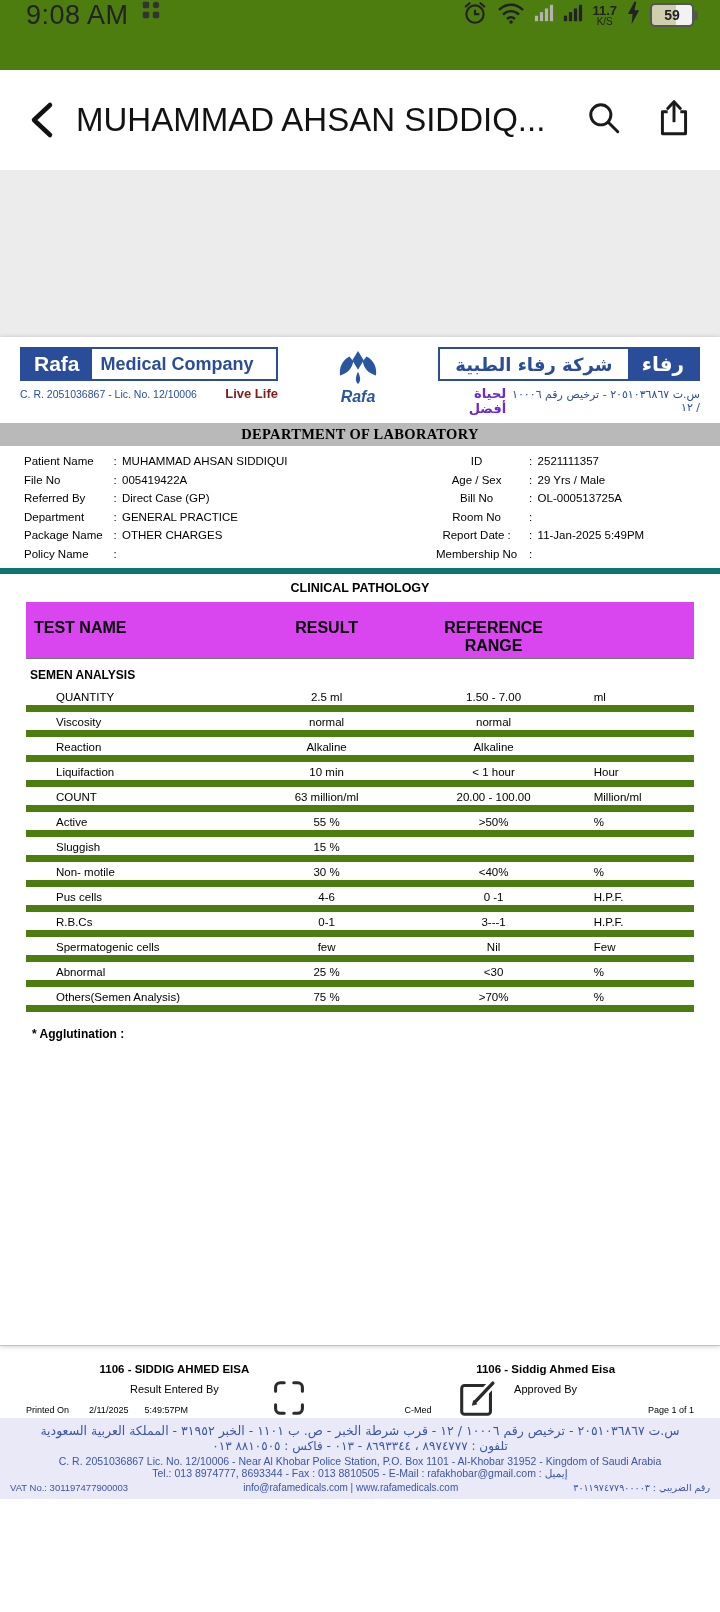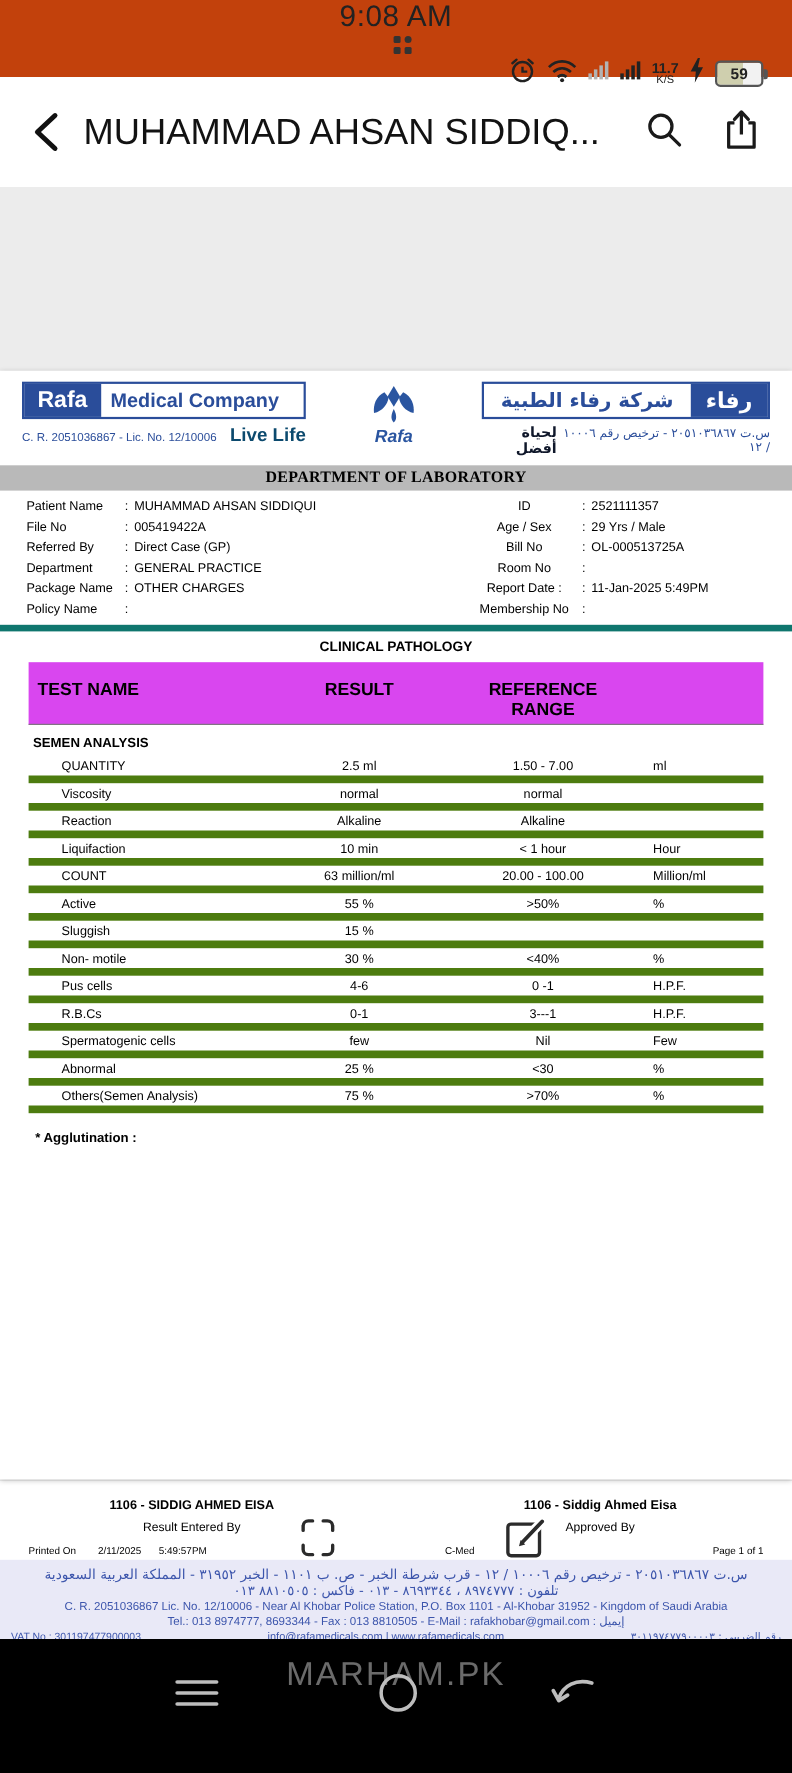--- a/index.html
+++ b/index.html
@@ -1,21 +1,21 @@
 <!DOCTYPE html>
 <html><head>
 <meta charset="utf-8">
 <style>
   * { margin:0; padding:0; box-sizing:border-box; }
   html,body { background:#555; }
   body { font-family:"Liberation Sans", sans-serif; }
   .screen { position:relative; width:720px; height:1612px; background:#fff; overflow:hidden; margin:0 auto; }
 
   
-  .status-bar { height:70px; display:flex; align-items:center; padding:0 26px; background:#c2410c; color:#222;flex-direction:column; }
+  .status-bar { height:70px; display:flex; align-items:flex-start; padding:0 26px; background:#4d7c0f; color:#222; }
   .sb-time { font-size:27px; color:#222; letter-spacing:0.5px; }
   .sb-left-icon { margin-left:12px; display:flex; align-items:center; }
   .sb-right { margin-left:auto; display:flex; align-items:center; gap:9px; }
   .sb-speed { display:flex; flex-direction:column; align-items:center; line-height:1.0; }
   .sb-speed .v { font-size:13px; font-weight:bold; }
   .sb-speed .u { font-size:10px; }
   .battery { position:relative; width:44px; height:24px; border:2px solid #555; border-radius:5px;
              background:linear-gradient(to right,#cfcfae 59%,#f2f2f2 59%); display:flex; align-items:center; justify-content:center; }
   .battery::after { content:""; position:absolute; right:-6px; top:6px; width:4px; height:9px; background:#555; border-radius:0 2px 2px 0; }
   .battery span { font-size:14px; font-weight:bold; color:#222; }
@@ -33,27 +33,27 @@
 
   
   .letterhead { display:flex; justify-content:space-between; align-items:flex-start; padding:10px 20px 2px; }
   .lh-left { width:258px; }
   .lh-right { width:262px; }
   .lh-box { display:flex; border:2px solid #2a4d9a; height:34px; align-items:stretch; }
   .lh-brand-en { background:#2a4d9a; color:#fff; font-weight:bold; font-size:21px; display:flex; align-items:center; padding:0 12px; }
   .lh-company-en { color:#2a4d9a; font-weight:bold; font-size:18px; display:flex; align-items:center; padding:0 9px; white-space:nowrap; }
   .lh-sub { display:flex; justify-content:space-between; align-items:baseline; margin-top:5px; }
   .lh-cr { font-size:10.5px; color:#2a4d9a; white-space:nowrap; }
-  .lh-tag-en { font-size:17px; font-weight:bold; color:#0c4a6e; }
+  .lh-tag-en { font-size:13px; font-weight:bold; color:#7f1d1d; }
   .lh-center { text-align:center; margin-top:2px; }
   .lh-logo-word { color:#2a55a0; font-weight:bold; font-style:italic; font-size:16px; line-height:1; }
   .lh-company-ar { flex:1; text-align:center; color:#2a4d9a; font-weight:bold; font-size:18px; align-self:center; }
   .lh-brand-ar { background:#2a4d9a; color:#fff; font-weight:bold; font-size:20px; display:flex; align-items:center; padding:0 14px; }
   .ar { font-family:"DejaVu Sans", sans-serif; direction:rtl; unicode-bidi:isolate; }
-  .lh-tag-ar { font-size:13px; font-weight:bold; color:#0f172a; }
+  .lh-tag-ar { font-size:13px; font-weight:bold; color:#6d28d9; }
   .lh-cr-ar { font-size:11px; color:#2a4d9a; }
 
   .dept-band { margin-top:5px; background:#b9b9b9; text-align:center; font-family:"Liberation Serif", serif;
                font-weight:bold; font-size:14.5px; padding:3px 0; letter-spacing:0.3px; }
 
   
   .info { display:flex; padding:9px 24px 2px; font-size:11.5px; }
   .info-left { width:55%; }
   .info-right { width:45%; padding-left:36px; }
   .irow { display:flex; margin-bottom:6.5px; }
@@ -451,35 +451,14 @@
       <svg width="46" height="46" viewBox="0 0 48 48">
         <rect x="7" y="11" width="30" height="30" rx="3" fill="none" stroke="#2b2b2b" stroke-width="3.2"></rect>
         <path d="M20 29 L39 9" stroke="#fff" stroke-width="9"></path>
         <path d="M21 28 L39.5 8.5" stroke="#2b2b2b" stroke-width="3.6" stroke-linecap="round"></path>
         <path d="M17.5 32 l1.6 -6 l4.4 4.4 Z" fill="#2b2b2b"></path>
       </svg>
       <span class="lab">Edit</span>
     </div>
   </div>
 
-  <div class="nav-bar">
-    <div class="watermark">MARHAM.PK</div>
-    <span class="nav-icon nav-menu">
-      <svg width="42" height="30" viewBox="0 0 42 30" stroke="#bdbdbd" stroke-width="3.2" stroke-linecap="round">
-          <line x1="3" y1="5" x2="39" y2="5"></line>
-          <line x1="3" y1="15" x2="39" y2="15"></line>
-          <line x1="3" y1="25" x2="39" y2="25"></line>
-        </svg>
-    </span>
-    <span class="nav-icon nav-circle">
-      <svg width="40" height="40" viewBox="0 0 40 40">
-          <circle cx="20" cy="20" r="15.5" fill="none" stroke="#bdbdbd" stroke-width="3.2"></circle>
-        </svg>
-    </span>
-    <span class="nav-icon nav-back">
-      <svg width="44" height="36" viewBox="0 0 44 36">
-        <path d="M38 8 C24 4 12 10 8 22" fill="none" stroke="#bdbdbd" stroke-width="3.4" stroke-linecap="round"></path>
-        <path d="M3 15 L8 24 L16 19" fill="none" stroke="#bdbdbd" stroke-width="3.4" stroke-linecap="round" stroke-linejoin="round"></path>
-      </svg>
-    </span>
-  </div>
 
 </div>
 
 </body></html>

